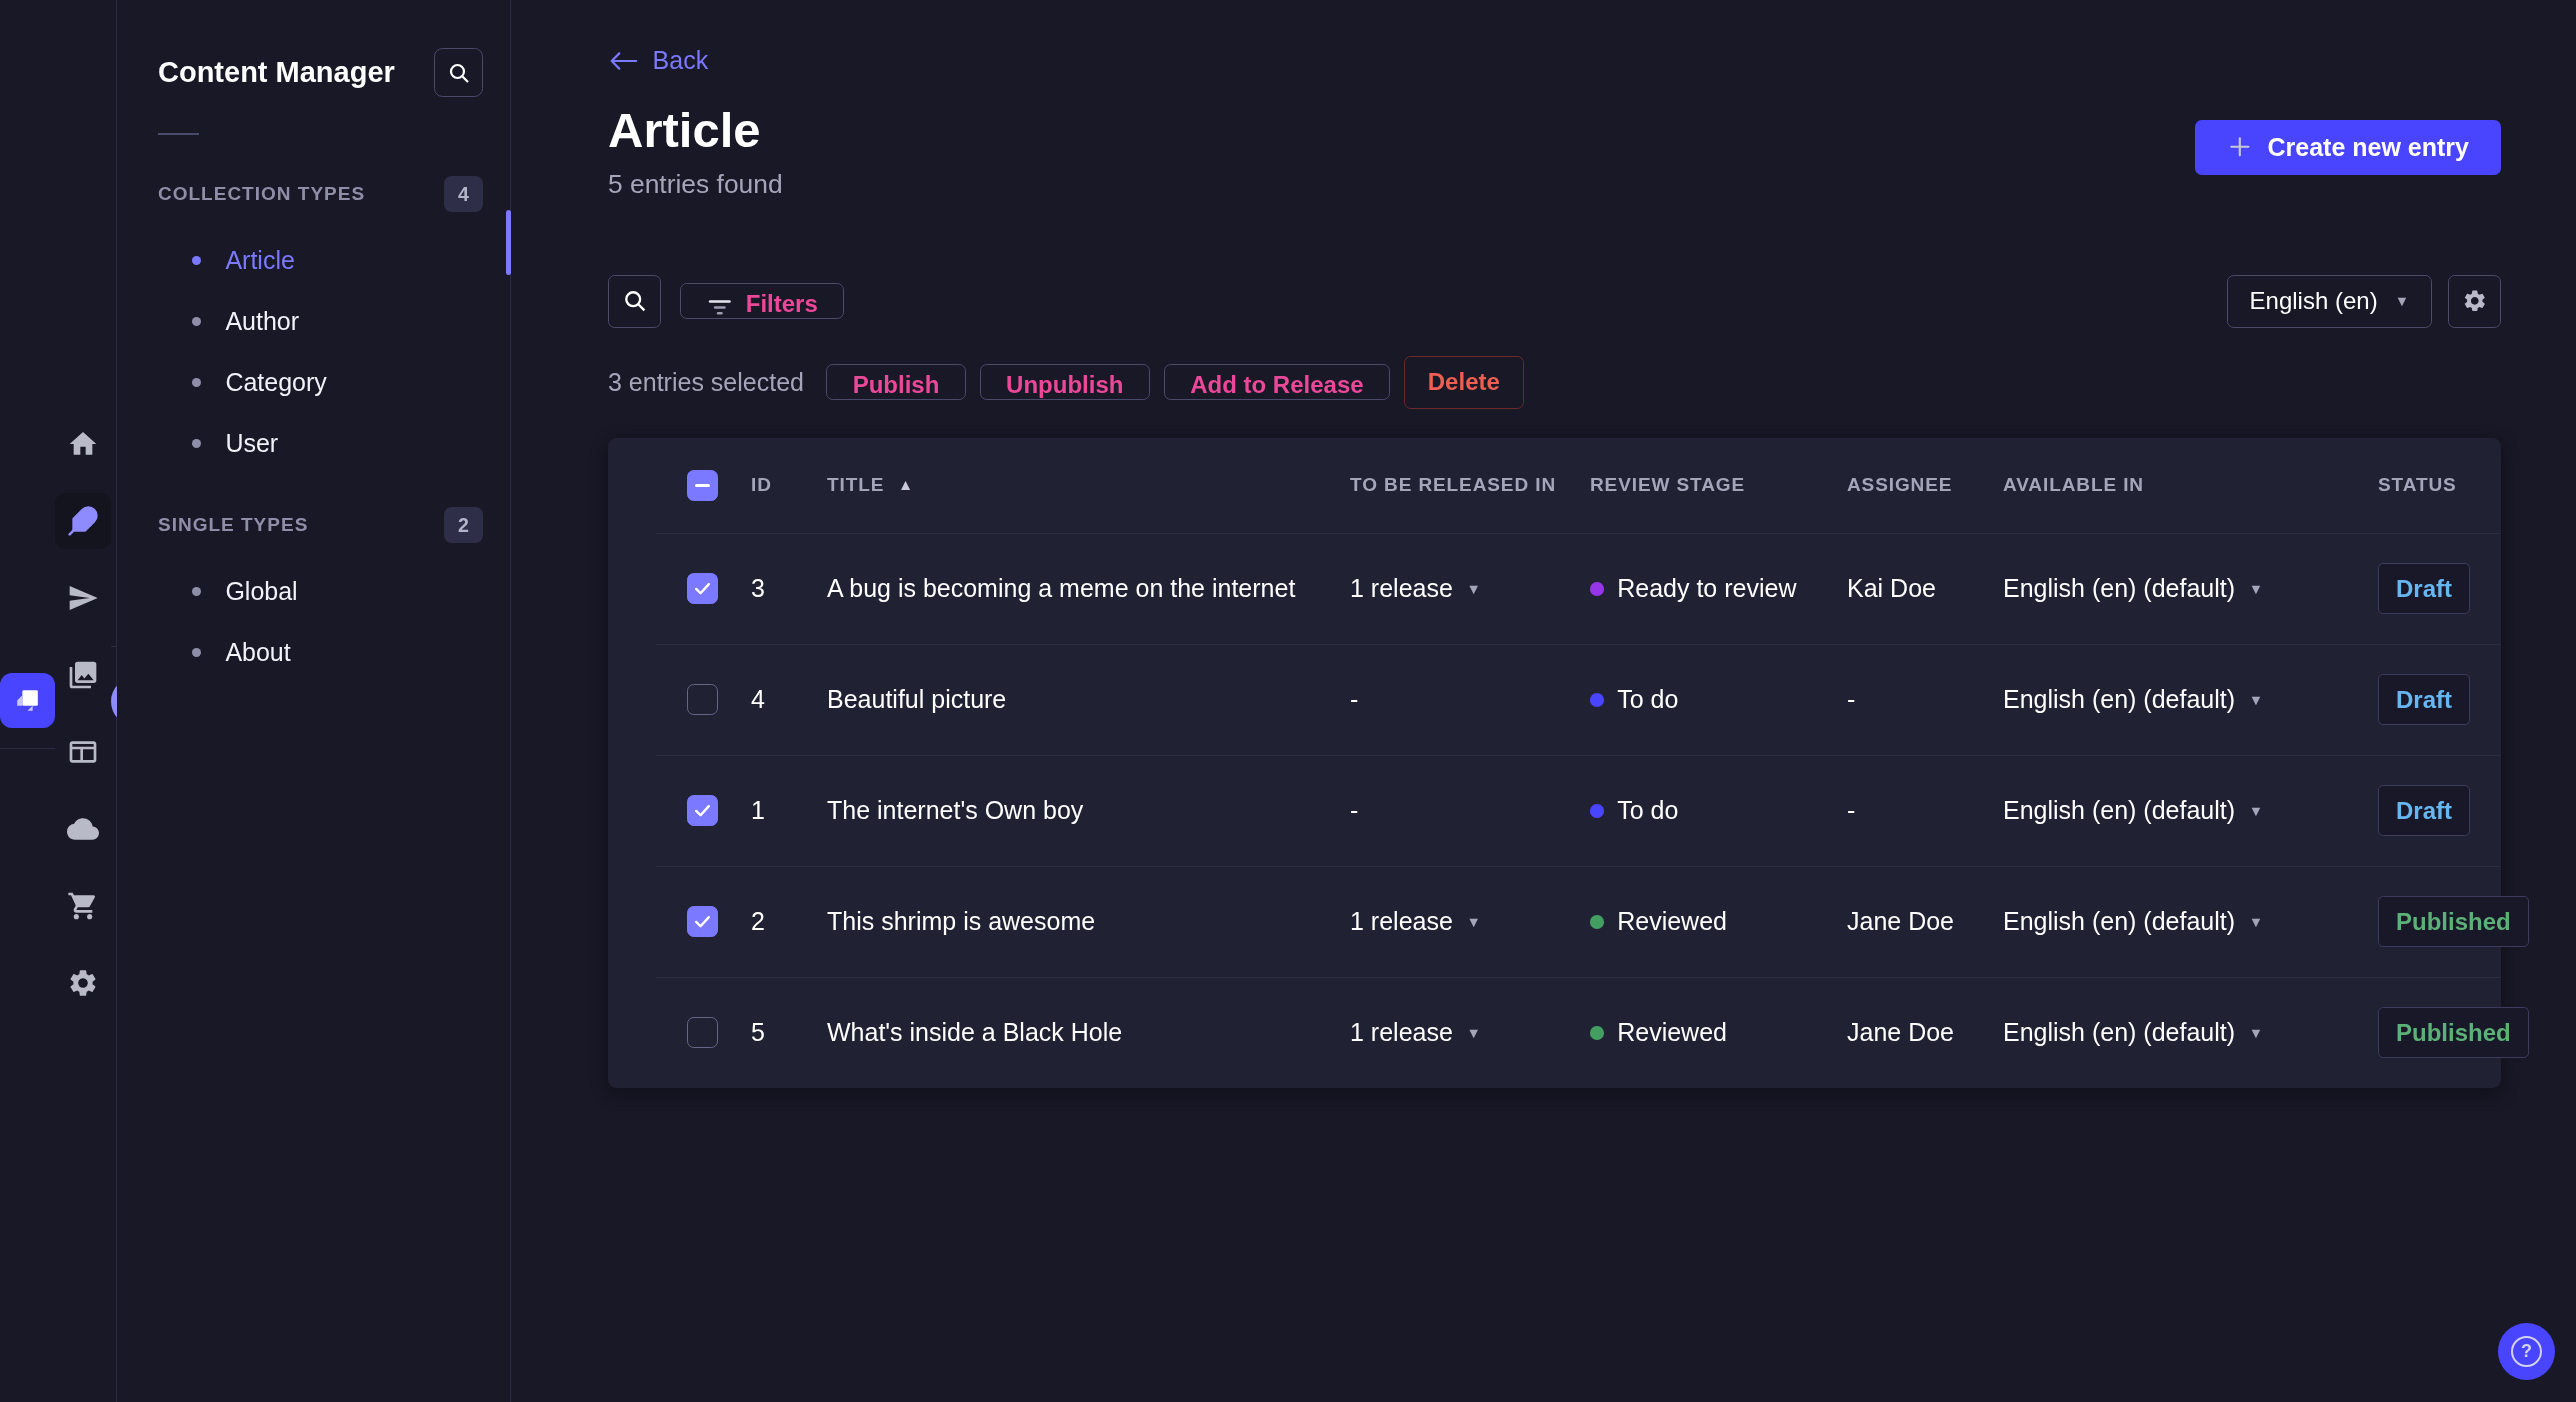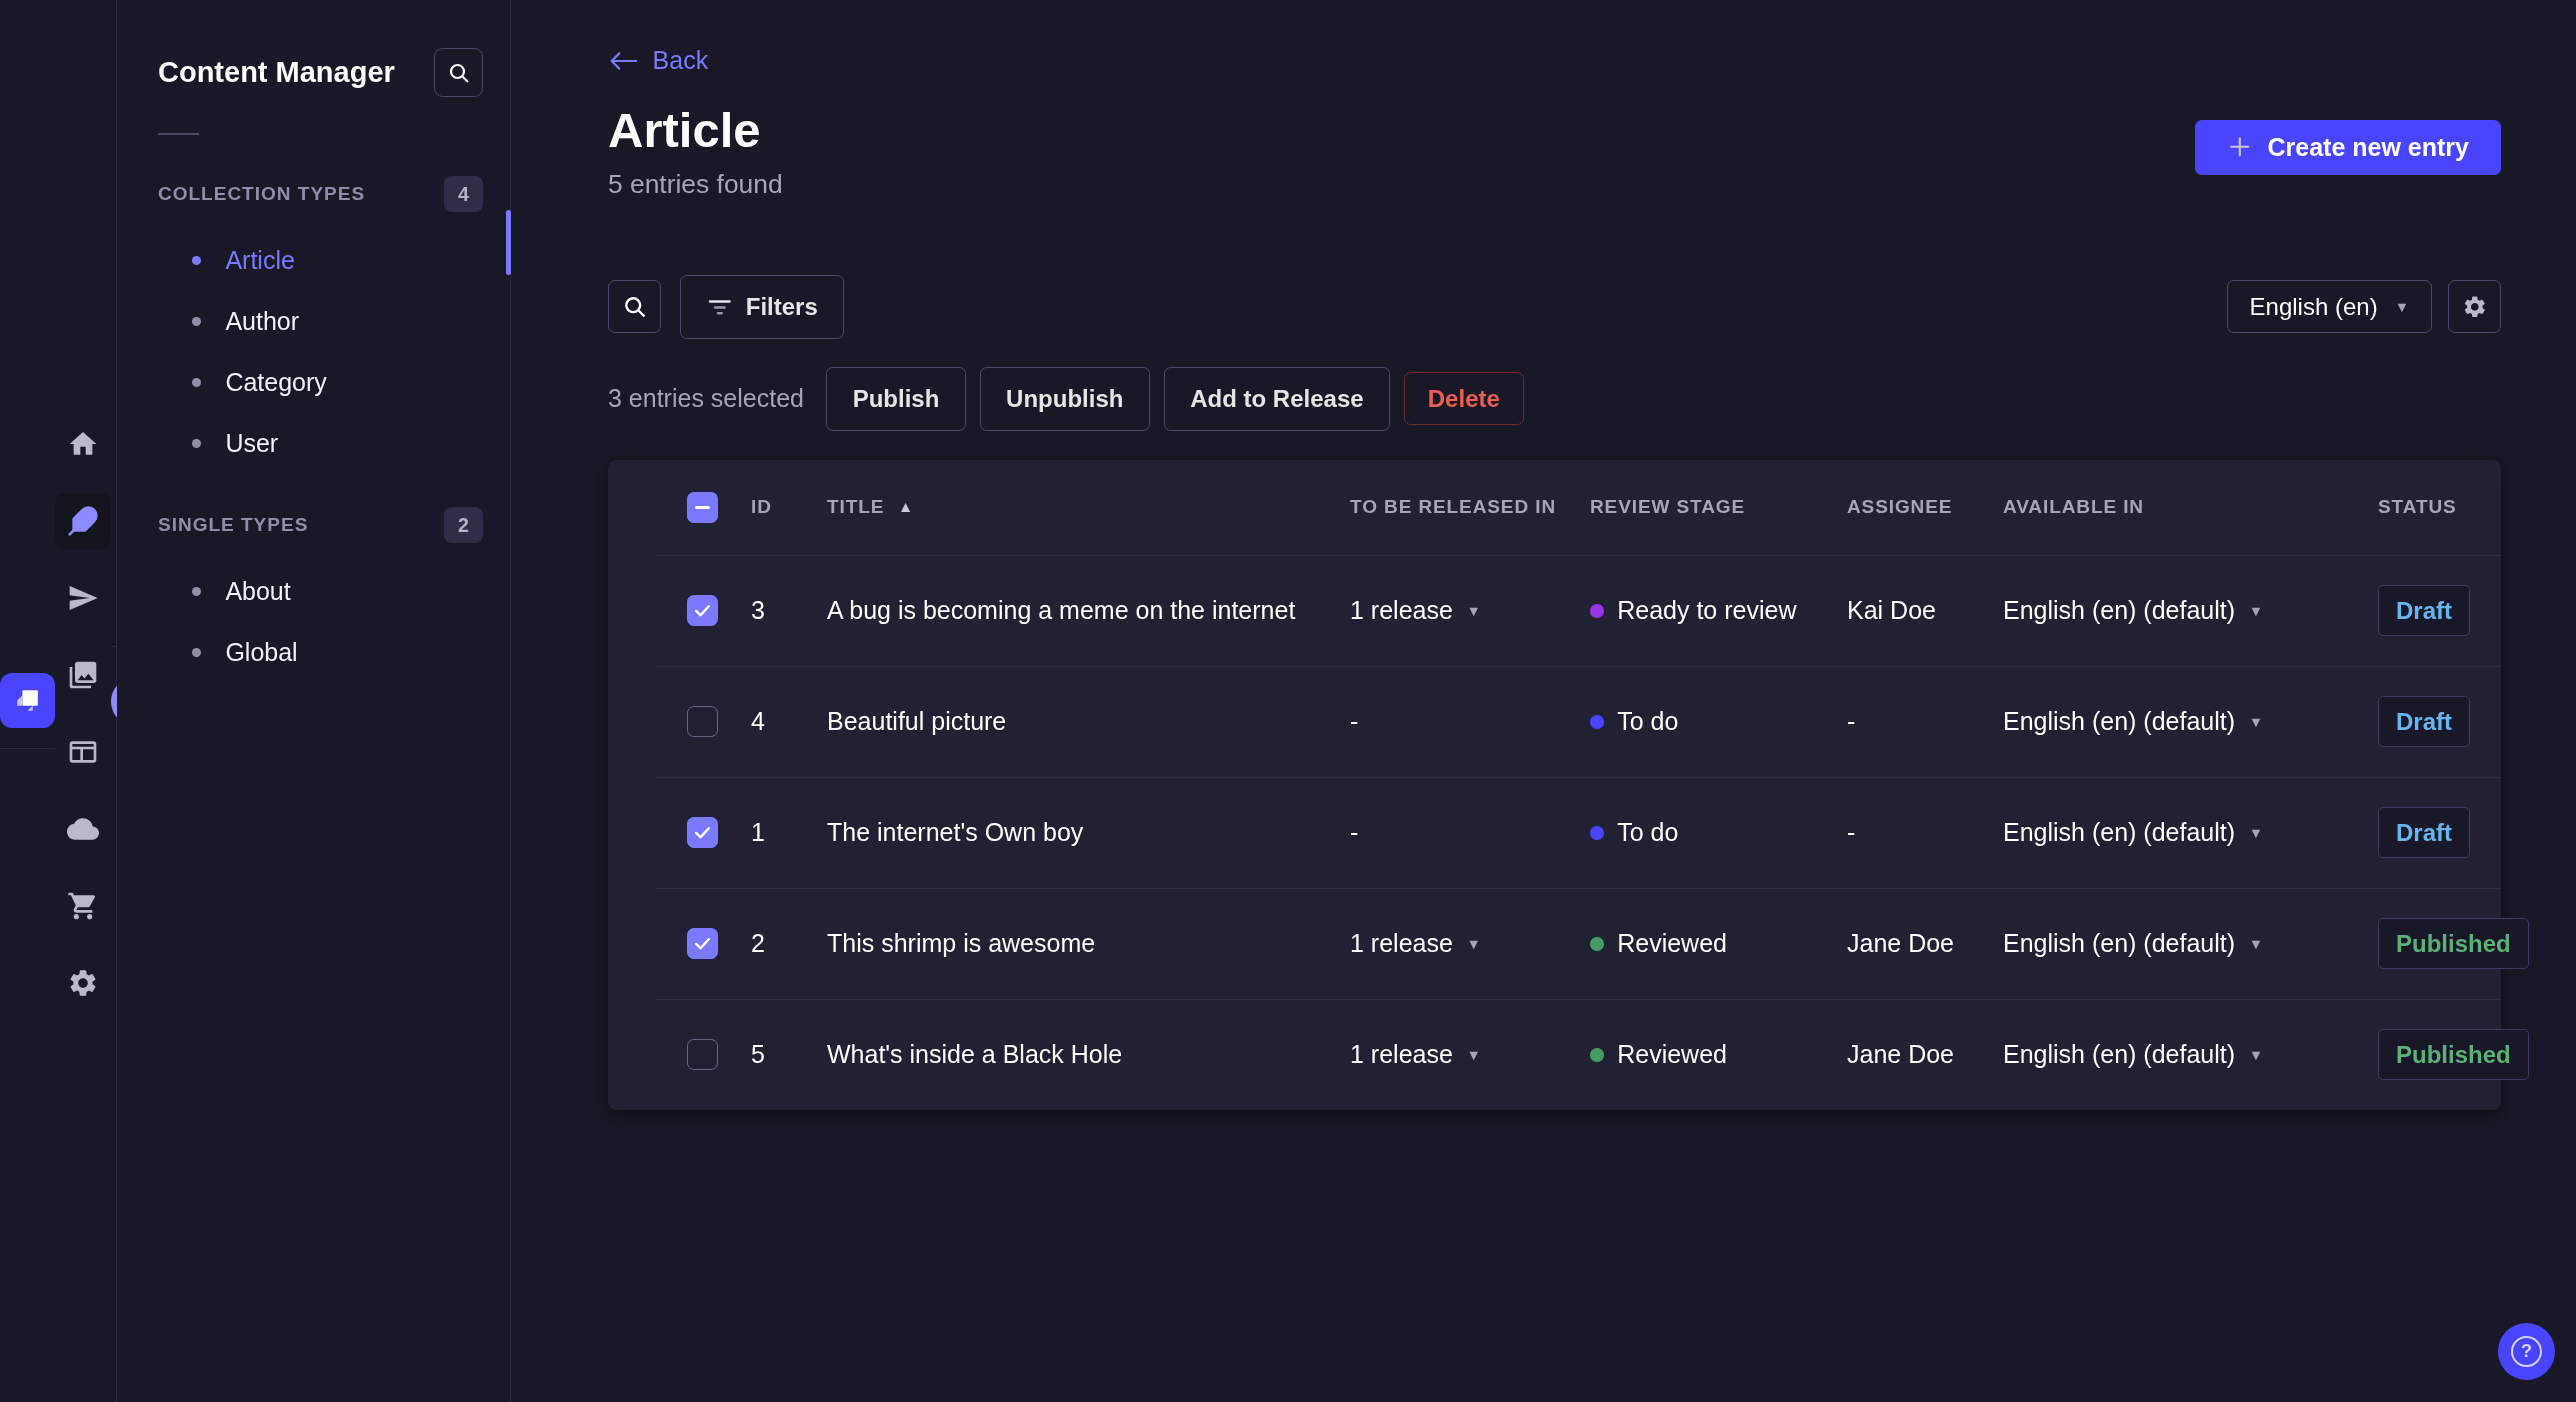--- a/index.html
+++ b/index.html
@@ -130,23 +130,23 @@
     border-radius:6.8px; cursor:pointer; border:0.9px solid transparent;
     font-family:"Liberation Sans", sans-serif;
   }
   .btn-primary {
     background:#4945ff; color:#ffffff;
     height:55px; padding:0 31px; gap:15.3px;
     font-size:25px; font-weight:600;
     margin-top:19px;
   }
   .btn-outline {
-    background:transparent; border:0.9px solid #4a4a6a; color:#e5e5e5;
-    height:64px; padding:0 25.6px; gap:13.6px;
-    font-size:24px; font-weight:600;
+    background:transparent; border:0.9px solid #4a4a6a; color:#ec4899;
+    height:36px; padding:0 25.6px; gap:13.6px;
+    font-size:24px; font-weight:600;align-items:flex-end;
   }
   .btn-danger-outline {
     background:transparent; border:0.9px solid #6b2a28; color:#ee5e52;
     height:53px; padding:0 23px;
     font-size:24px; font-weight:600;
   }
 
   .toolbar {
     margin-top:75px;
     display:flex; align-items:center; justify-content:space-between;
@@ -342,25 +342,25 @@
     </div>
 
     <div class="nav-section">
       <div class="nav-section-head">
         <span class="nav-section-label">SINGLE TYPES</span>
         <span class="count-badge">2</span>
       </div>
       <ul class="nav-items">
         <li class="nav-item">
           <span class="bullet"></span>
-          <span>About</span>
+          <span>Global</span>
         </li>
         <li class="nav-item">
           <span class="bullet"></span>
-          <span>Global</span>
+          <span>About</span>
         </li>
       </ul>
     </div>
 
     <div class="active-bar"></div>
   </aside>
 
   <main class="main">
 
     <a class="back-link">

